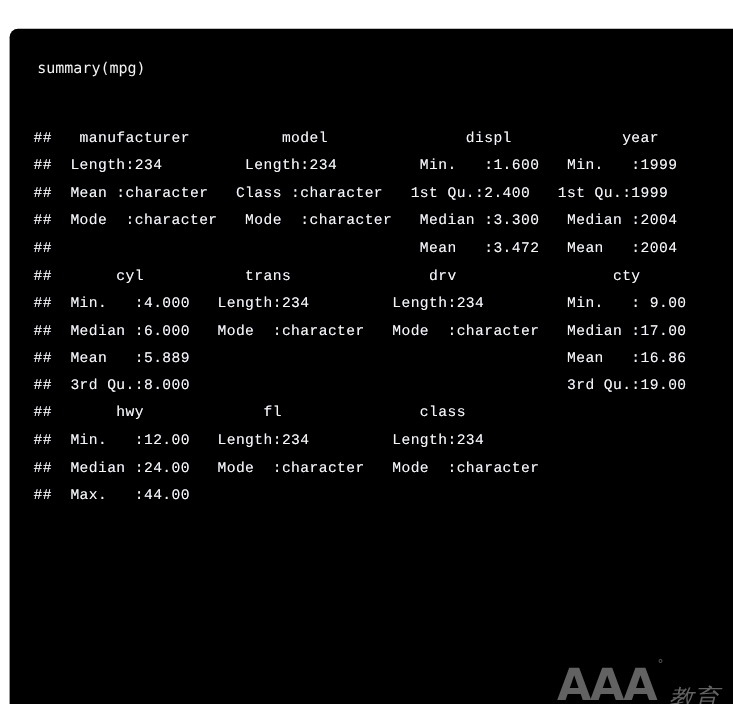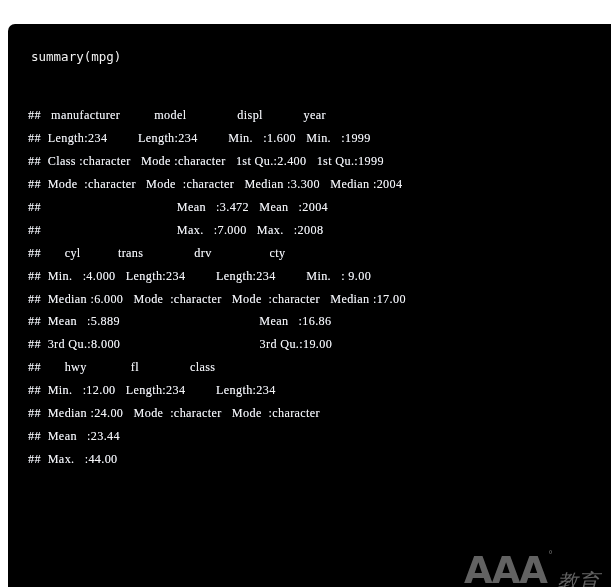--- a/index.html
+++ b/index.html
@@ -40,21 +40,21 @@
     letter-spacing: 0px;
   }
   .output-block {
     position: absolute;
     left: 20px;
     top: 80px;
     width: 580px;
   }
   .out-line {
     color: #f5f5f5;
-    font-family: Liberation Serif, serif;
+    font-family: Liberation Mono, monospace;
     font-size: 12.2px;
     line-height: 22.95px;
     height: 22.95px;
     white-space: pre;
     letter-spacing: 0.35px;
     text-shadow: 0 0 0.4px rgba(200,215,255,0.55);
   }
   .watermark {
     position: absolute;
     right: 12px;
@@ -98,33 +98,31 @@
 
 <div id="screenshot">
 
   <div class="console-panel">
 
     <div class="code-line">summary(mpg)</div>
 
     <div class="output-block">
       <div class="out-line">##   manufacturer          model               displ            year     </div>
       <div class="out-line">##  Length:234         Length:234         Min.   :1.600   Min.   :1999  </div>
-      <div class="out-line">##  Class :character   Mode :character   1st Qu.:2.400   1st Qu.:1999  </div>
+      <div class="out-line">##  Mean :character   Class :character   1st Qu.:2.400   1st Qu.:1999  </div>
       <div class="out-line">##  Mode  :character   Mode  :character   Median :3.300   Median :2004  </div>
       <div class="out-line">##                                        Mean   :3.472   Mean   :2004  </div>
-      <div class="out-line">##                                        Max.   :7.000   Max.   :2008  </div>
       <div class="out-line">##       cyl           trans               drv                 cty      </div>
       <div class="out-line">##  Min.   :4.000   Length:234         Length:234         Min.   : 9.00 </div>
       <div class="out-line">##  Median :6.000   Mode  :character   Mode  :character   Median :17.00 </div>
       <div class="out-line">##  Mean   :5.889                                         Mean   :16.86 </div>
       <div class="out-line">##  3rd Qu.:8.000                                         3rd Qu.:19.00 </div>
       <div class="out-line">##       hwy             fl               class          </div>
       <div class="out-line">##  Min.   :12.00   Length:234         Length:234        </div>
       <div class="out-line">##  Median :24.00   Mode  :character   Mode  :character  </div>
-      <div class="out-line">##  Mean   :23.44                                        </div>
       <div class="out-line">##  Max.   :44.00                                        </div>
     </div>
 
     <div class="watermark">
       <span class="wm-aaa">AAA</span>
       <span class="wm-deg">°</span>
       <span class="wm-cn">教育</span>
     </div>
 
   </div>

